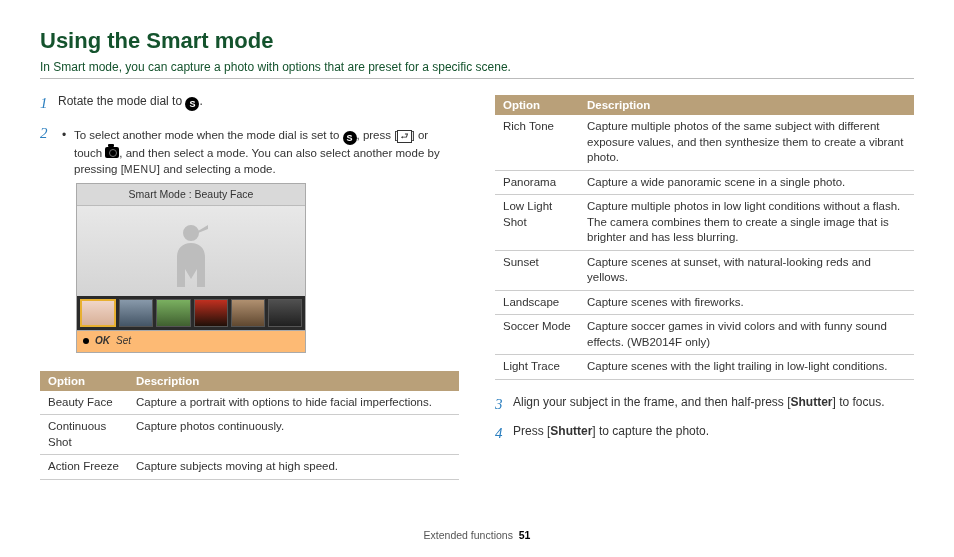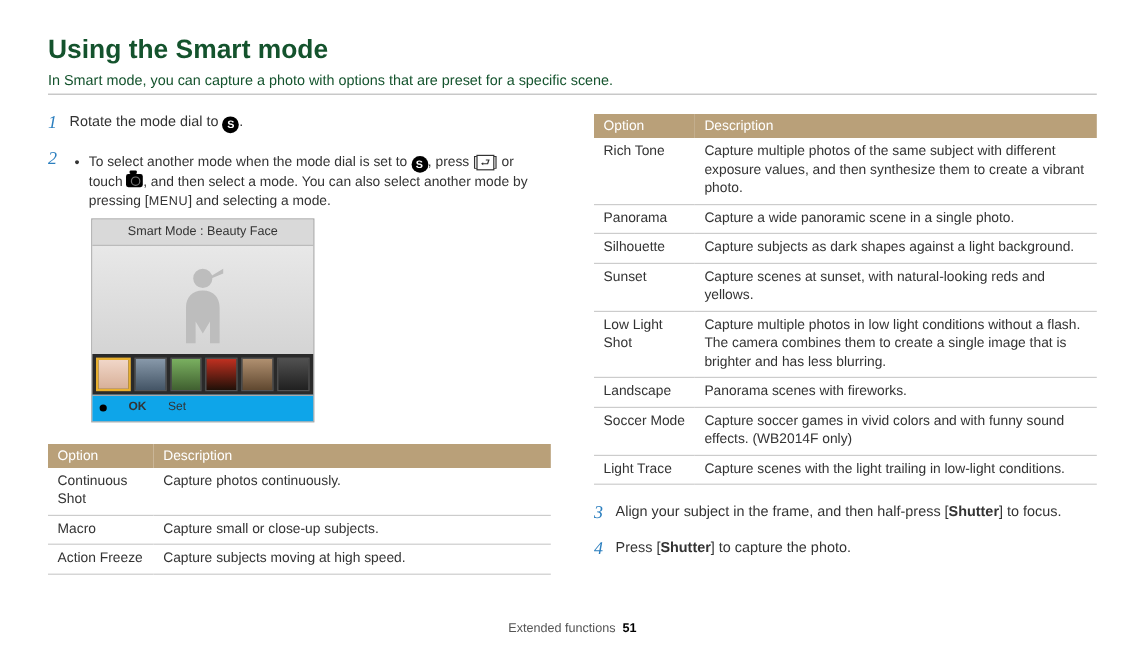--- a/index.html
+++ b/index.html
@@ -55,21 +55,21 @@
   }
   .icon-cam {
     display:inline-block; width:14px; height:11px; background:#000;
     border-radius:2px; position:relative; vertical-align:-1px;
   }
   .icon-cam::before{content:"";position:absolute;top:-3px;left:3px;width:6px;height:3px;background:#000;border-radius:1px;}
   .icon-cam::after{content:"";position:absolute;top:2px;left:4px;width:6px;height:6px;border:1px solid #777;border-radius:50%;}
   .menu-word { font-family: Arial; font-weight:normal; letter-spacing:0.5px; font-size:10.5px;}
 
   .screenshot {
-    width: 186px; border:1px solid #aaa; margin: 6px 0 10px 18px;
+    width: 230px; border:1px solid #aaa; margin: 6px 0 10px 18px;
     background: #e8e8e8;
   }
   .ss-header {
     background:#d9d9d9; text-align:center; font-size:10.5px;
     padding:3px 0; border-bottom:1px solid #bbb;
   }
   .ss-body {
     height:90px; background: linear-gradient(#e8e8e8,#d4d4d4);
     position:relative; display:flex; align-items:flex-end; justify-content:center;
   }
@@ -82,39 +82,39 @@
   }
   .thumb { flex:1; height:28px; border:1px solid #555; }
   .thumb.sel { border:2px solid #e8b030; }
   .t1{background:linear-gradient(#f0d6c8,#d8b098);}
   .t2{background:linear-gradient(#8899aa,#445566);}
   .t3{background:linear-gradient(#7ab060,#406030);}
   .t4{background:linear-gradient(#c03020,#201008);}
   .t5{background:linear-gradient(#b09070,#604830);}
   .t6{background:linear-gradient(#505050,#202020);}
   .ss-footer {
-    background:#0ea5e9; font-size:10px; padding:3px 6px;
-    display:flex; align-items:center; gap:18px; border-top:1px solid #aaa;
+    background:#fdba74; font-size:10px; padding:3px 6px;
+    display:flex; align-items:center; gap:6px; border-top:1px solid #aaa;font-style:italic;
   }
   .ok-dot{display:inline-block;width:6px;height:6px;background:#000;border-radius:50%;}
 
   table.opts {
     width:100%; border-collapse:collapse; font-size:11.5px; margin-top:2px;
   }
   table.opts th {
     background:#b9a079; color:#fff; text-align:left; padding:4px 8px;
-    font-weight:400; font-size:11.5px;
+    font-weight:700; font-size:11.5px;
   }
   table.opts th:first-child{width:88px;}
   table.opts td { padding:4px 8px; border-bottom:1px solid #ccc; vertical-align:top; line-height:1.35;}
   table.opts td:first-child{font-weight:400;}
   .col2 table.opts th:first-child{width:84px;}
 
   .footer-page {
-    position:absolute; bottom:27px; left:0; right:0;
+    position:absolute; bottom:16px; left:0; right:0;
     text-align:center; font-size:10.5px; color:#555;
   }
   .footer-page b{color:#000;}
 </style>
 </head>
 <body>
 
 <h1>Using the Smart mode</h1>
 <div class="intro">In Smart mode, you can capture a photo with options that are preset for a specific scene.</div>
 
@@ -166,26 +166,26 @@
 
     <table class="opts">
       <thead>
           <tr>
         <th>Option</th>
         <th>Description</th>
       </tr>
         </thead>
       <tbody id="left-tbody">
           <tr>
+            <td>Beauty Face</td>
+            <td>Capture a portrait with options to hide facial imperfections.</td>
+          </tr>
+          <tr>
             <td>Continuous Shot</td>
             <td>Capture photos continuously.</td>
-          </tr>
-          <tr>
-            <td>Macro</td>
-            <td>Capture small or close-up subjects.</td>
           </tr>
           <tr>
             <td>Action Freeze</td>
             <td>Capture subjects moving at high speed.</td>
           </tr>
         </tbody>
     </table>
   </div>
 
   <div class="col col2">
@@ -199,34 +199,30 @@
       <tbody id="right-tbody">
           <tr>
             <td>Rich Tone</td>
             <td>Capture multiple photos of the same subject with different exposure values, and then synthesize them to create a vibrant photo.</td>
           </tr>
           <tr>
             <td>Panorama</td>
             <td>Capture a wide panoramic scene in a single photo.</td>
           </tr>
           <tr>
-            <td>Silhouette</td>
-            <td>Capture subjects as dark shapes against a light background.</td>
+            <td>Low Light Shot</td>
+            <td>Capture multiple photos in low light conditions without a flash. The camera combines them to create a single image that is brighter and has less blurring.</td>
           </tr>
           <tr>
             <td>Sunset</td>
             <td>Capture scenes at sunset, with natural-looking reds and yellows.</td>
           </tr>
           <tr>
-            <td>Low Light Shot</td>
-            <td>Capture multiple photos in low light conditions without a flash. The camera combines them to create a single image that is brighter and has less blurring.</td>
-          </tr>
-          <tr>
             <td>Landscape</td>
-            <td>Panorama scenes with fireworks.</td>
+            <td>Capture scenes with fireworks.</td>
           </tr>
           <tr>
             <td>Soccer Mode</td>
             <td>Capture soccer games in vivid colors and with funny sound effects. (WB2014F only)</td>
           </tr>
           <tr>
             <td>Light Trace</td>
             <td>Capture scenes with the light trailing in low-light conditions.</td>
           </tr>
         </tbody>

